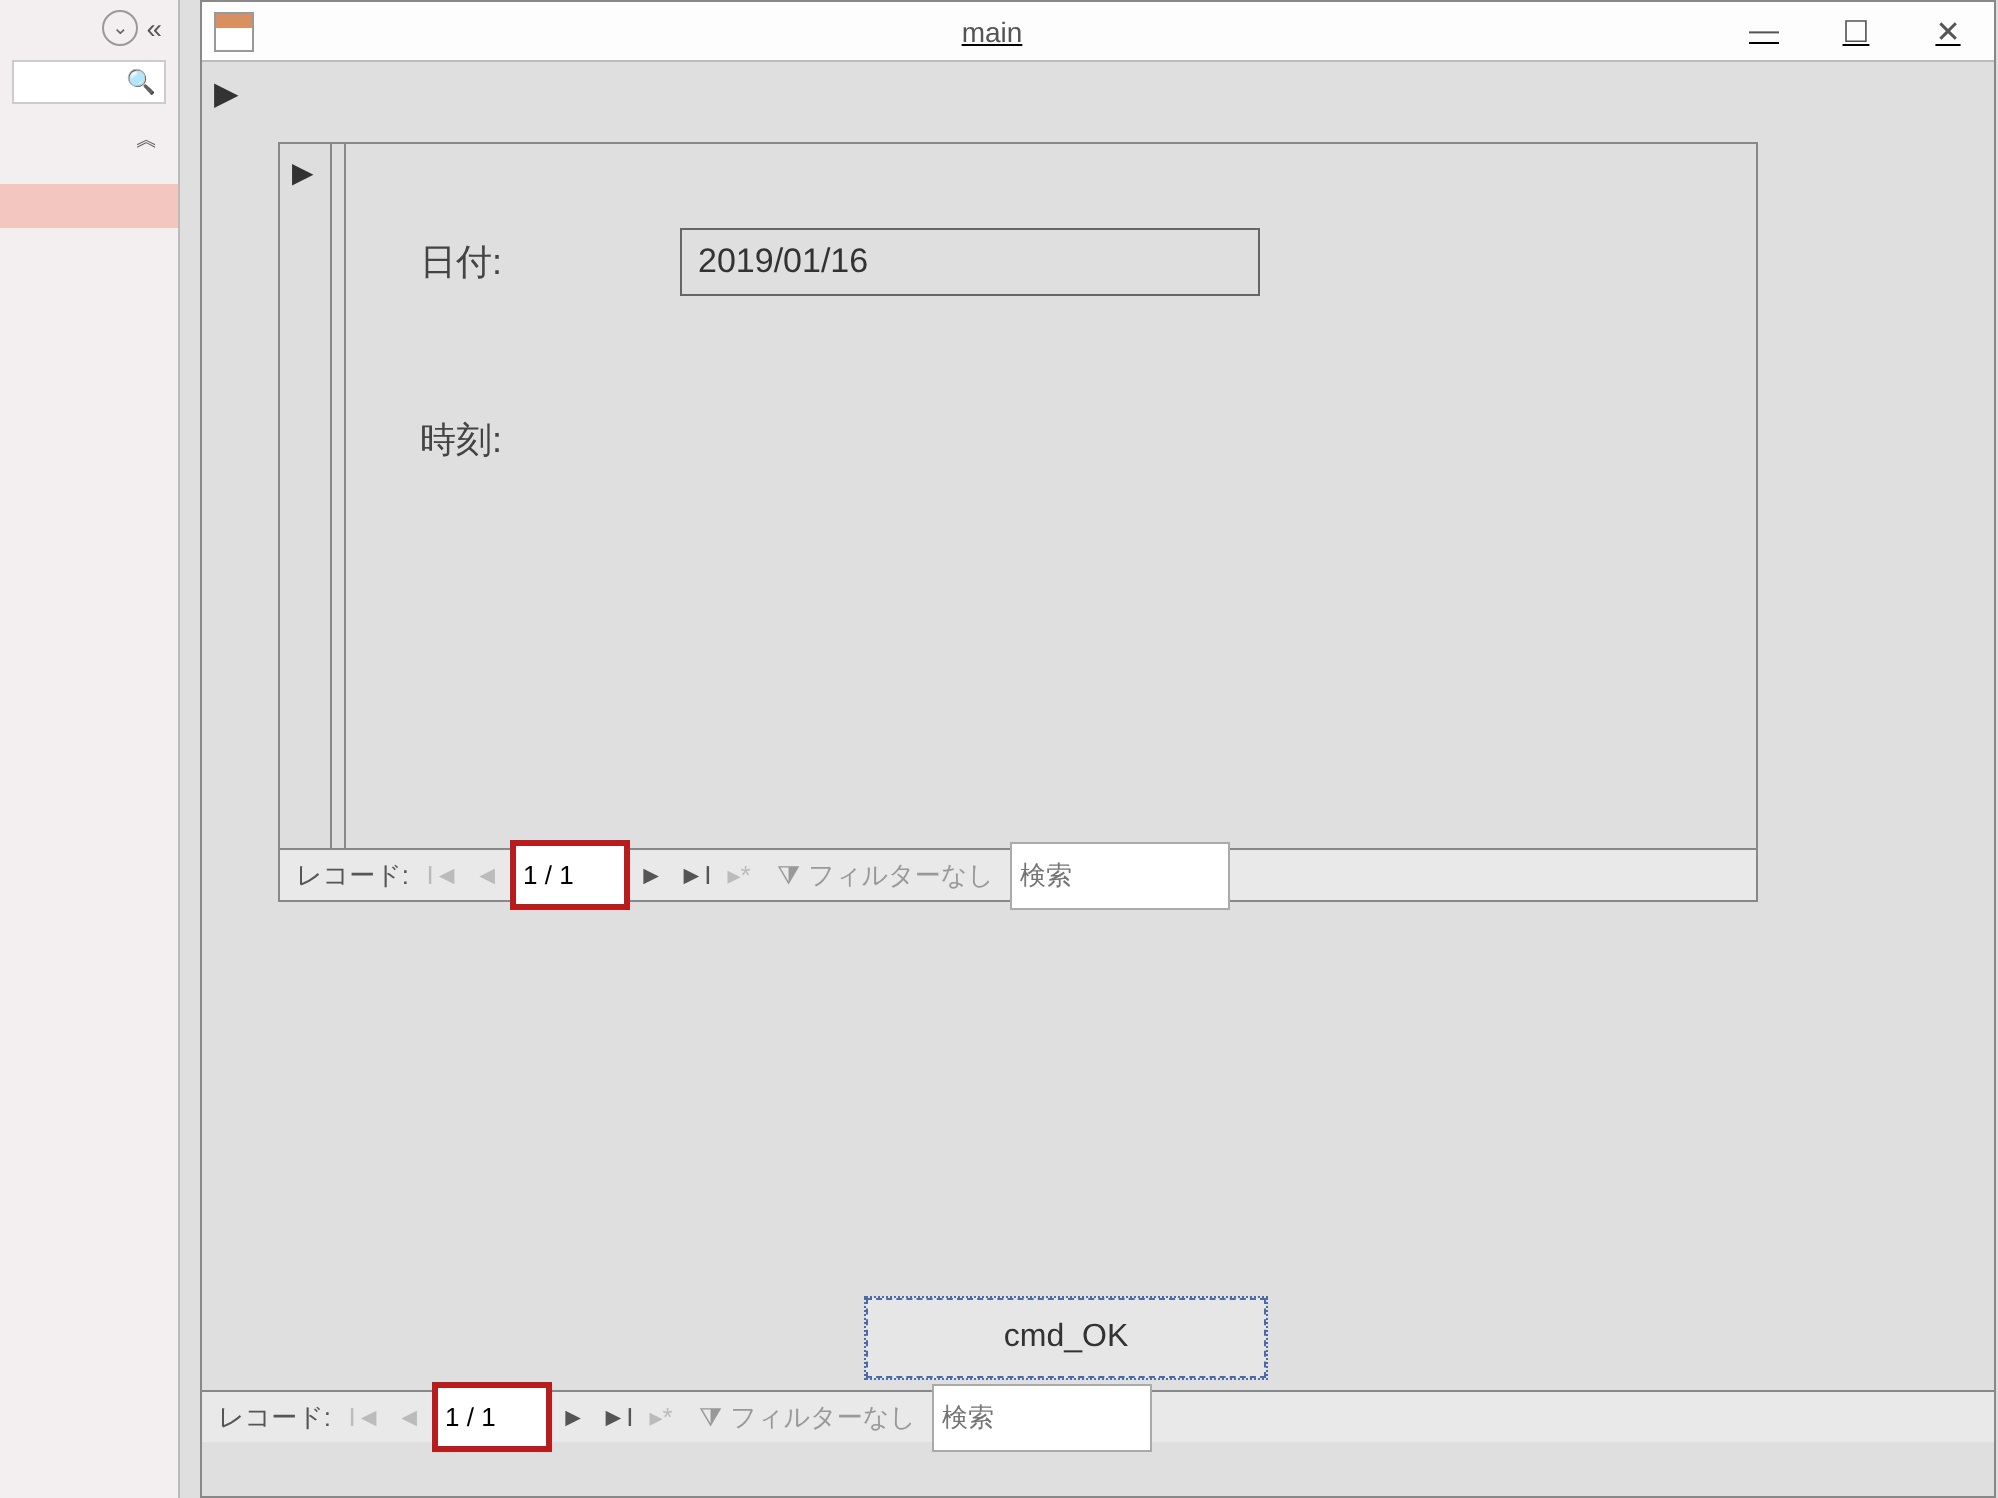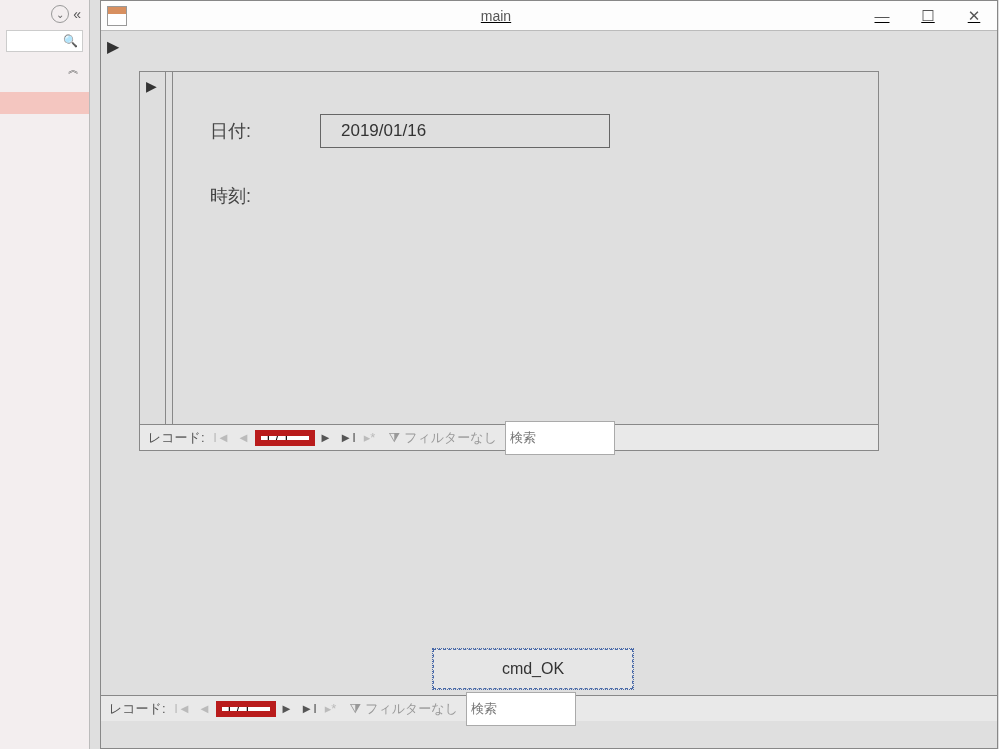--- a/index.html
+++ b/index.html
@@ -134,37 +134,38 @@
       position: absolute;
       left: 32px; top: 0;
       width: 1px; height: 352px;
       background: #888;
     }
     .subform .field-row {
       position: absolute;
       left: 70px;
       display: flex;
       align-items: center;
+      gap: 20px;
     }
     .subform .field-label {
       width: 110px;
       font-size: 18px;
       color: #444;
     }
     .subform .field-input {
       width: 290px;
       height: 34px;
-      padding: 4px 20px;
+      padding: 4px 8px;
       font-size: 17px;
       color: #333;
       background: #dfdfdf;
       border: 1px solid #666;
     }
     .row-date { top: 42px; }
-    .row-time { top: 112px; }
+    .row-time { top: 136px; }
 
     .nav-bar {
       position: absolute;
       left: 0; bottom: 0;
       height: 26px;
       width: 100%;
       background: #e9e9e9;
       border-top: 1px solid #888;
       display: flex;
       align-items: center;
@@ -173,23 +174,23 @@
     }
     .nav-bar .lbl { padding: 0 6px 0 8px; }
     .nav-bar .btn {
       width: 22px; height: 22px;
       display: flex; align-items: center; justify-content: center;
       color: #555;
       cursor: pointer;
     }
     .nav-bar .btn.disabled { color: #bbb; }
     .nav-bar .counter {
-      width: 60px; height: 16px;
+      width: 60px; height: 35px;
       background: #fff;
-      border: 6px solid #b91c1c;
+      border: 3px solid #b91c1c;
       padding: 0 4px;
       font-size: 13px;
     }
     .nav-bar .filter {
       display: flex; align-items: center;
       padding: 0 8px;
       color: #999;
       gap: 4px;
     }
     .nav-bar .filter .funnel { font-size: 13px; }

